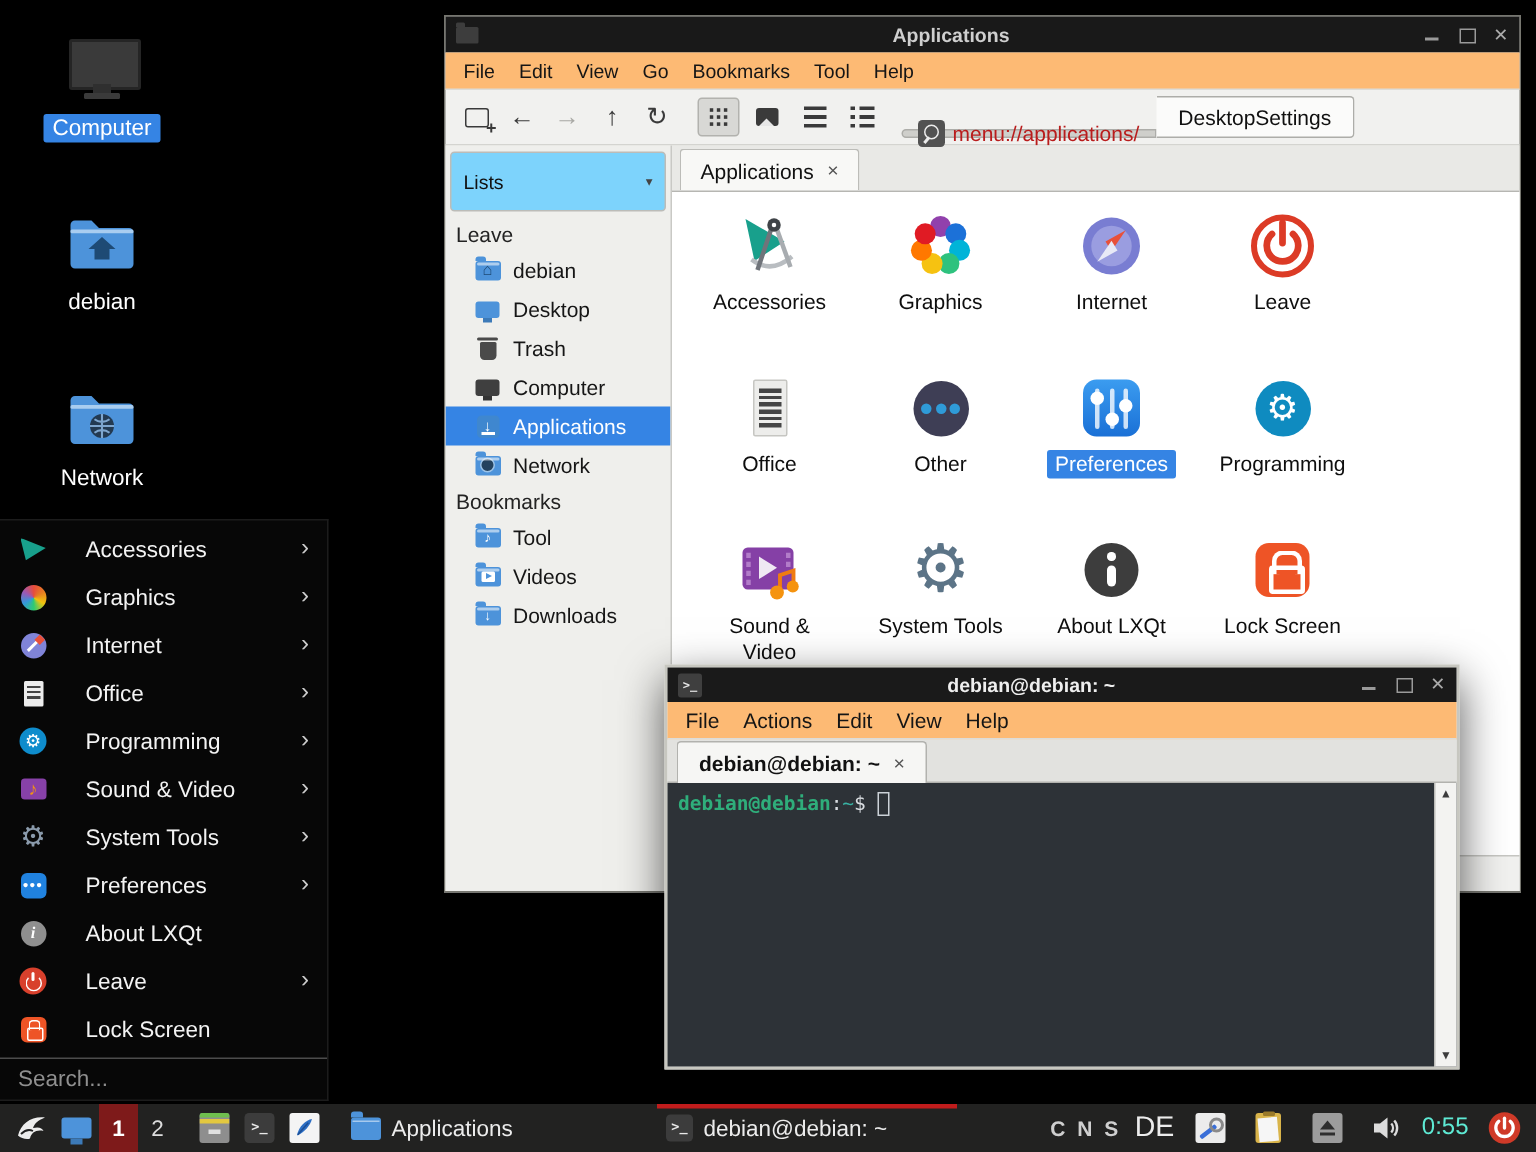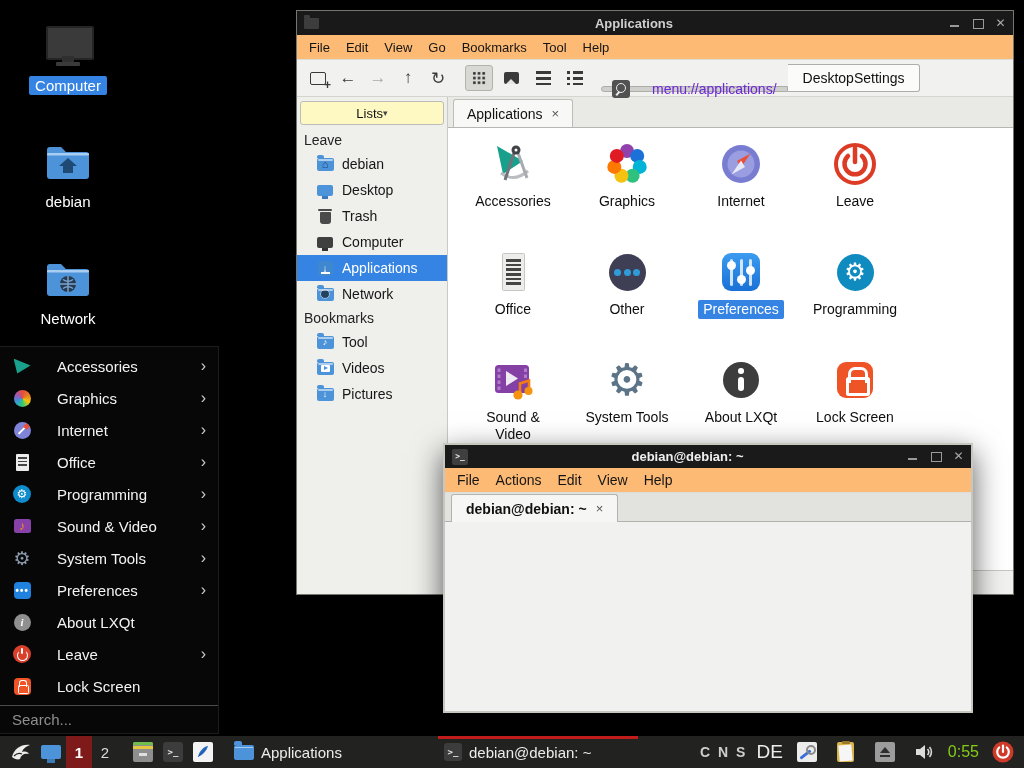--- a/index.html
+++ b/index.html
@@ -39,32 +39,32 @@
   .vi.pressed { background:#d8d8d5; border-color:#b2b2ae; }
   .vi-grid-g { width:14px; height:14px; background-image:radial-gradient(#3a3a3a 1.3px, transparent 1.4px); background-size:4.7px 4.7px; }
   .vi-thumb-g { width:15px; height:12px; background:#3a3a3a; border-radius:2px; position:relative; overflow:hidden; }
   .vi-thumb-g::after { content:''; position:absolute; left:2px; bottom:0; border-left:5px solid transparent; border-right:5px solid transparent; border-bottom:5px solid #e6e6e6; }
   .vi-list-g { width:15px; height:14.5px; background:repeating-linear-gradient(to bottom,#3a3a3a 0 2.6px,transparent 2.6px 6px); }
   .vi-compact-g { display:flex; gap:2.5px; }
   .vi-compact-g i { display:block; width:2.6px; height:14.5px; background:repeating-linear-gradient(to bottom,#3a3a3a 0 2.6px,transparent 2.6px 6px); }
   .vi-compact-g b { display:block; width:10px; height:14.5px; background:repeating-linear-gradient(to bottom,#3a3a3a 0 2.6px,transparent 2.6px 6px); }
 
   .addr { display:flex; height:28px; margin-left:8px; }
-  .addr-seg1 { display:flex; align-items:center; gap:22px; background:#cfcfcb; border:1px solid #adada9;
-               border-radius:3px 0 0 3px; padding:0 10px; font-size:14px; color:#6d28d9;margin-top:22px; }
+  .addr-seg1 { display:flex; align-items:center; gap:5px; background:#cfcfcb; border:1px solid #adada9;
+               border-radius:3px 0 0 3px; padding:0 10px; font-size:14px; color:#b91c1c;margin-top:22px; }
   .mag { width:18px; height:18px; background:#525252; border-radius:3px; position:relative; }
   .mag::before { content:''; position:absolute; left:4px; top:3px; width:8px; height:8px; border:1.8px solid #ececec; border-radius:50%; }
   .mag::after { content:''; position:absolute; left:5px; top:10.5px; width:2px; height:4.5px; background:#ececec; transform:rotate(40deg); }
   .addr-seg2 { background:#fbfbfa; border:1px solid #adada9; border-left:none; border-radius:0 3px 3px 0;
                display:flex; align-items:center; padding:0 15px; font-size:14px; color:#101010; }
 
   .fm-main { flex:1; display:flex; min-height:0; }
   .fm-side { width:151px; flex:none; background:#efefec; border-right:1px solid #c9c9c5; display:flex; flex-direction:column; padding-top:3px; overflow:hidden; }
-  .combo { margin:1px 3px 4px 3px; height:24px; background:#fef9c3; border:1px solid #bcbcb8; border-radius:3px;
-           display:flex; align-items:center; justify-content:center; padding:0 8px; font-size:13px; }
+  .combo { margin:1px 3px 4px 3px; height:40px; background:#7dd3fc; border:1px solid #bcbcb8; border-radius:3px;
+           display:flex; align-items:center; justify-content:space-between; padding:0 8px; font-size:13px; }
   .combo .arr { font-size:9px; color:#444; }
   .side-header { font-size:14px; color:#232323; padding:3px 0 3px 7px; }
   .side-item { display:flex; align-items:center; gap:8px; height:26px; padding-left:19px; font-size:14px; color:#161616; }
   .side-item.selected { background:#3584e4; color:#fff; }
   .sic { width:18px; height:18px; flex:none; display:flex; align-items:center; justify-content:center; position:relative; }
 
   .csfold { width:17px; height:13px; background:#4d93da; border-radius:2px; position:relative;
             display:flex; align-items:center; justify-content:center; }
   .csfold::before { content:''; position:absolute; top:-3px; left:0; width:7px; height:3.5px; background:#4d93da; border-radius:2px 2px 0 0; }
   .csfold::after { content:''; position:absolute; top:1.5px; left:1px; right:1px; height:1.6px; background:rgba(255,255,255,.55); border-radius:1px; }
@@ -221,21 +221,21 @@
   .tr-shot { width:20px; height:20px; background:#ececec; border-radius:2px; position:relative; overflow:hidden; }
   .tr-shot::before { content:''; position:absolute; left:2px; top:11px; width:13px; height:3px; background:#3a6fd8; transform:rotate(-38deg); border-radius:1px; }
   .tr-shot::after { content:''; position:absolute; left:9px; top:3px; width:6px; height:6px; border:2px solid #8a8a8a; border-radius:50%; }
   .tr-clip { width:17px; height:20px; background:#d9b44a; border-radius:2px; position:relative; }
   .tr-clip::before { content:''; position:absolute; left:2px; top:3px; right:2px; bottom:1px; background:#f6f6f6; transform:rotate(-5deg); }
   .tr-clip::after { content:''; position:absolute; left:4.5px; top:-1.5px; width:8px; height:3px; background:#9a7a2a; border-radius:1px; }
   .tr-eject { width:20px; height:20px; background:#9c9c9c; border-radius:2px; display:flex; flex-direction:column;
               align-items:center; justify-content:center; gap:1.5px; }
   .tr-eject i { display:block; width:0; height:0; border-left:5px solid transparent; border-right:5px solid transparent; border-bottom:6px solid #2e2e2e; }
   .tr-eject b { display:block; width:10px; height:2.5px; background:#2e2e2e; }
-  .clock { color:#84cc16; font-size:16px; }
+  .clock { color:#5eead4; font-size:16px; }
 
   svg { display:block; }
 </style>
 </head>
 <body>
 
 <div class="dicon selected" id="d-computer">
   <div class="dico">
       <div class="big-mon">
         <i></i>
@@ -456,21 +456,21 @@
             </span>
           </span>
         <span>Videos</span>
       </div>
       <div class="side-item">
         <span class="sic">
             <span class="csfold">
               <span class="emb">↓</span>
             </span>
           </span>
-        <span>Pictures</span>
+        <span>Downloads</span>
       </div>
     </div>
     <div class="fm-right">
       <div class="tabbar">
         <span class="fm-tab">
           <span>Applications</span>
           <span class="tab-close">×</span>
         </span>
       </div>
       <div class="iconview">
@@ -619,20 +619,33 @@
     <span>Actions</span>
     <span>Edit</span>
     <span>View</span>
     <span>Help</span>
   </div>
   <div class="term-tabbar">
     <span class="term-tab">
       <span>debian@debian: ~</span>
       <span class="tab-close" style="font-weight:normal;">×</span>
     </span>
+  </div>
+  <div class="term-body">
+    <div class="prompt">
+      <span class="p-user">debian@debian</span>
+        <span class="p-sep">:</span>
+        <span class="p-path">~</span>
+        <span class="p-sym">$</span>
+        <span class="cursor"></span>
+    </div>
+    <div class="term-scroll">
+      <span class="scr-arr">▲</span>
+      <span class="scr-arr">▼</span>
+    </div>
   </div>
 </div>
 
 <div id="taskbar">
   <span class="ql">
     <svg width="22" height="22" viewBox="0 0 22 22">
       <path d="M2,16 C4,8 11,3 20,4 C15,6 13,8 12,11 C16,10 18,11 19,13 C14,12 11,14 10,18 C8,19 4,18 2,16 Z" fill="#ededed"></path>
       <path d="M4,15 C7,12 10,12 12,13" stroke="#222" stroke-width="1.2" fill="none"></path>
     </svg>
   </span>

